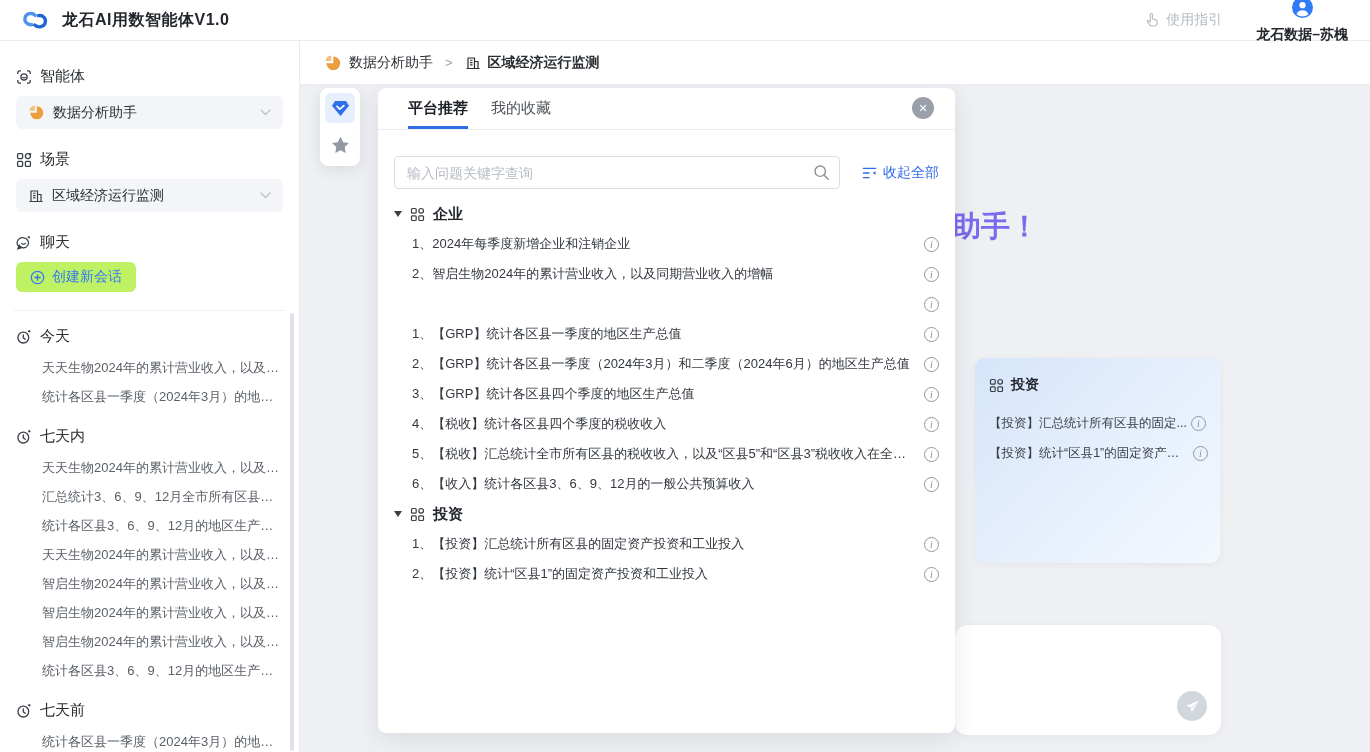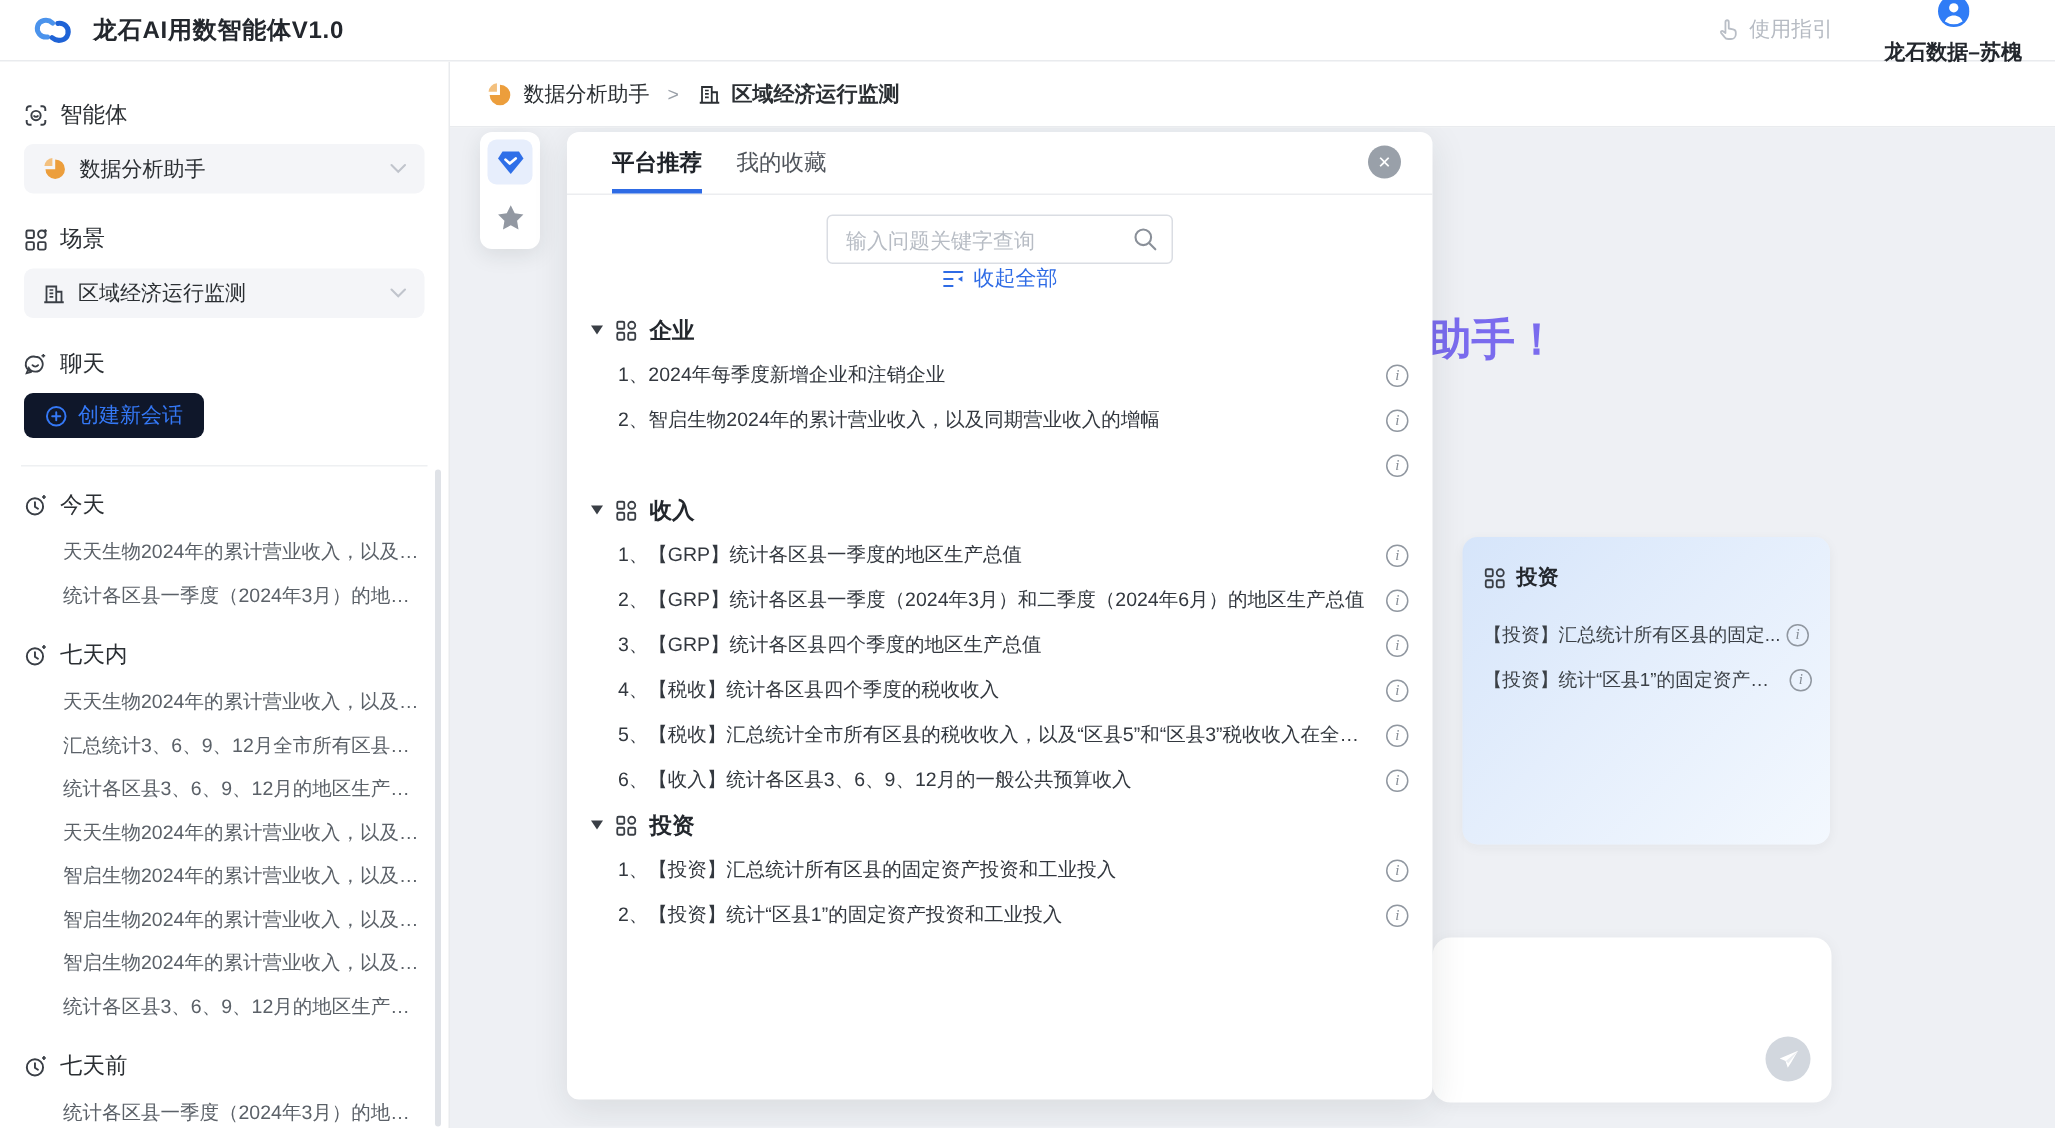--- a/index.html
+++ b/index.html
@@ -17,21 +17,21 @@
   .userchip .uname { font-size:14px; color:#23272d; font-weight:600; }
 
   
   .sidebar { position:absolute; top:41px; left:0; width:300px; bottom:0; background:#fff;
              border-right:1px solid #e9ebee; padding:26px 16px 0 16px; overflow:hidden; z-index:10; }
   .side-label { display:flex; align-items:center; gap:8px; font-size:15px; color:#2b2f33; margin-bottom:10px; }
   .side-select { height:33px; background:#f4f5f8; border-radius:6px; display:flex; align-items:center;
                  gap:8px; padding:0 12px; font-size:14px; color:#2b2f33; margin-bottom:21px; cursor:pointer; }
   .side-select .chev { margin-left:auto; }
   .newchat-btn { display:inline-flex; align-items:center; gap:7px; height:30px; padding:0 14px;
-                 background:#0f172a; border-radius:6px; color:#3478f6; font-size:14px; cursor:pointer; margin-bottom:18px; }
+                 background:#bef264; border-radius:6px; color:#3478f6; font-size:14px; cursor:pointer; margin-bottom:18px; }
   .divider { border-top:1px solid #eef0f2; margin:0 -2px; }
   .history { margin-top:4px; }
   .hist-header { display:flex; align-items:center; gap:8px; font-size:15px; color:#2b2f33; margin:16px 0 7px 0; }
   .hist-item { height:29px; line-height:29px; padding-left:26px; font-size:13px; color:#5b6168;
                white-space:nowrap; overflow:hidden; text-overflow:ellipsis; cursor:pointer; }
   .side-scrollbar { position:absolute; right:5px; top:272px; width:4px; height:438px;
                     background:#dfe2e7; border-radius:2px; }
 
   
   .main { position:absolute; top:41px; left:300px; right:0; bottom:0; background:#eef0f4; }
@@ -66,21 +66,21 @@
   .modal { position:absolute; left:78px; top:3px; width:577px; height:645px; background:#fff; border-radius:8px;
            box-shadow:0 6px 24px rgba(31,35,41,.10); z-index:4; }
   .modal-close { position:absolute; top:9px; right:21px; width:22px; height:22px; border-radius:50%;
                  background:#99a0a9; color:#fff; display:flex; align-items:center; justify-content:center;
                  font-size:11px; cursor:pointer; }
   .modal-close::before { content:"✕"; }
   .tabs { display:flex; align-items:stretch; gap:23px; height:42px; border-bottom:1px solid #ecedf0; padding:0 0 0 30px; }
   .tab { display:flex; align-items:center; font-size:15px; color:#50555c; cursor:pointer;
          border-bottom:3px solid transparent; padding-top:2px; }
   .tab.active { color:#1f2329; font-weight:700; border-bottom-color:#2e6be5; }
-  .search-row { display:flex; align-items:center; margin:13px 16px 0 16px; gap:1px;flex-direction:column; }
+  .search-row { display:flex; align-items:center; margin:26px 16px 0 16px; gap:22px; }
   .search-wrap { position:relative; flex:1; }
   .search-wrap input { width:100%; height:33px; border:1px solid #dadde3; border-radius:4px;
                        padding:0 36px 0 12px; font-size:14px; color:#33383f; outline:none;
                        font-family:"Liberation Sans","DejaVu Sans",sans-serif; }
   .search-wrap input::placeholder { color:#b7bcc4; }
   .search-icon { position:absolute; right:10px; top:8px; }
   .collapse-link { display:flex; align-items:center; gap:6px; color:#2e6be5; font-size:14px; white-space:nowrap; cursor:pointer; }
   .q-groups { padding:10px 16px 0 14px; }
   .q-header { height:30px; display:flex; align-items:center; gap:8px; cursor:pointer; }
   .q-header .tri { width:0; height:0; border-left:4.5px solid transparent; border-right:4.5px solid transparent;
@@ -326,30 +326,20 @@
               <span class="q-text">1、2024年每季度新增企业和注销企业</span>
               <span class="info-icon">i</span>
             </div>
             <div class="q-item">
               <span class="q-text">2、智启生物2024年的累计营业收入，以及同期营业收入的增幅</span>
               <span class="info-icon">i</span>
             </div>
             <div class="q-item">
               <span class="info-icon">i</span>
             </div>
-            <div class="q-header">
-              <span class="tri"></span>
-              <svg width="15" height="15" viewBox="0 0 16 16" fill="none" stroke="#3a3f46" stroke-width="1.3">
-                <rect x="1.6" y="1.6" width="5" height="5" rx="1"></rect>
-                <rect x="1.6" y="9.4" width="5" height="5" rx="1"></rect>
-                <rect x="9.4" y="9.4" width="5" height="5" rx="1"></rect>
-                <circle cx="11.9" cy="4.1" r="2.5"></circle>
-              </svg>
-              <span class="q-name">收入</span>
-            </div>
             <div class="q-item">
               <span class="q-text">1、【GRP】统计各区县一季度的地区生产总值</span>
               <span class="info-icon">i</span>
             </div>
             <div class="q-item">
               <span class="q-text">2、【GRP】统计各区县一季度（2024年3月）和二季度（2024年6月）的地区生产总值</span>
               <span class="info-icon">i</span>
             </div>
             <div class="q-item">
               <span class="q-text">3、【GRP】统计各区县四个季度的地区生产总值</span>

